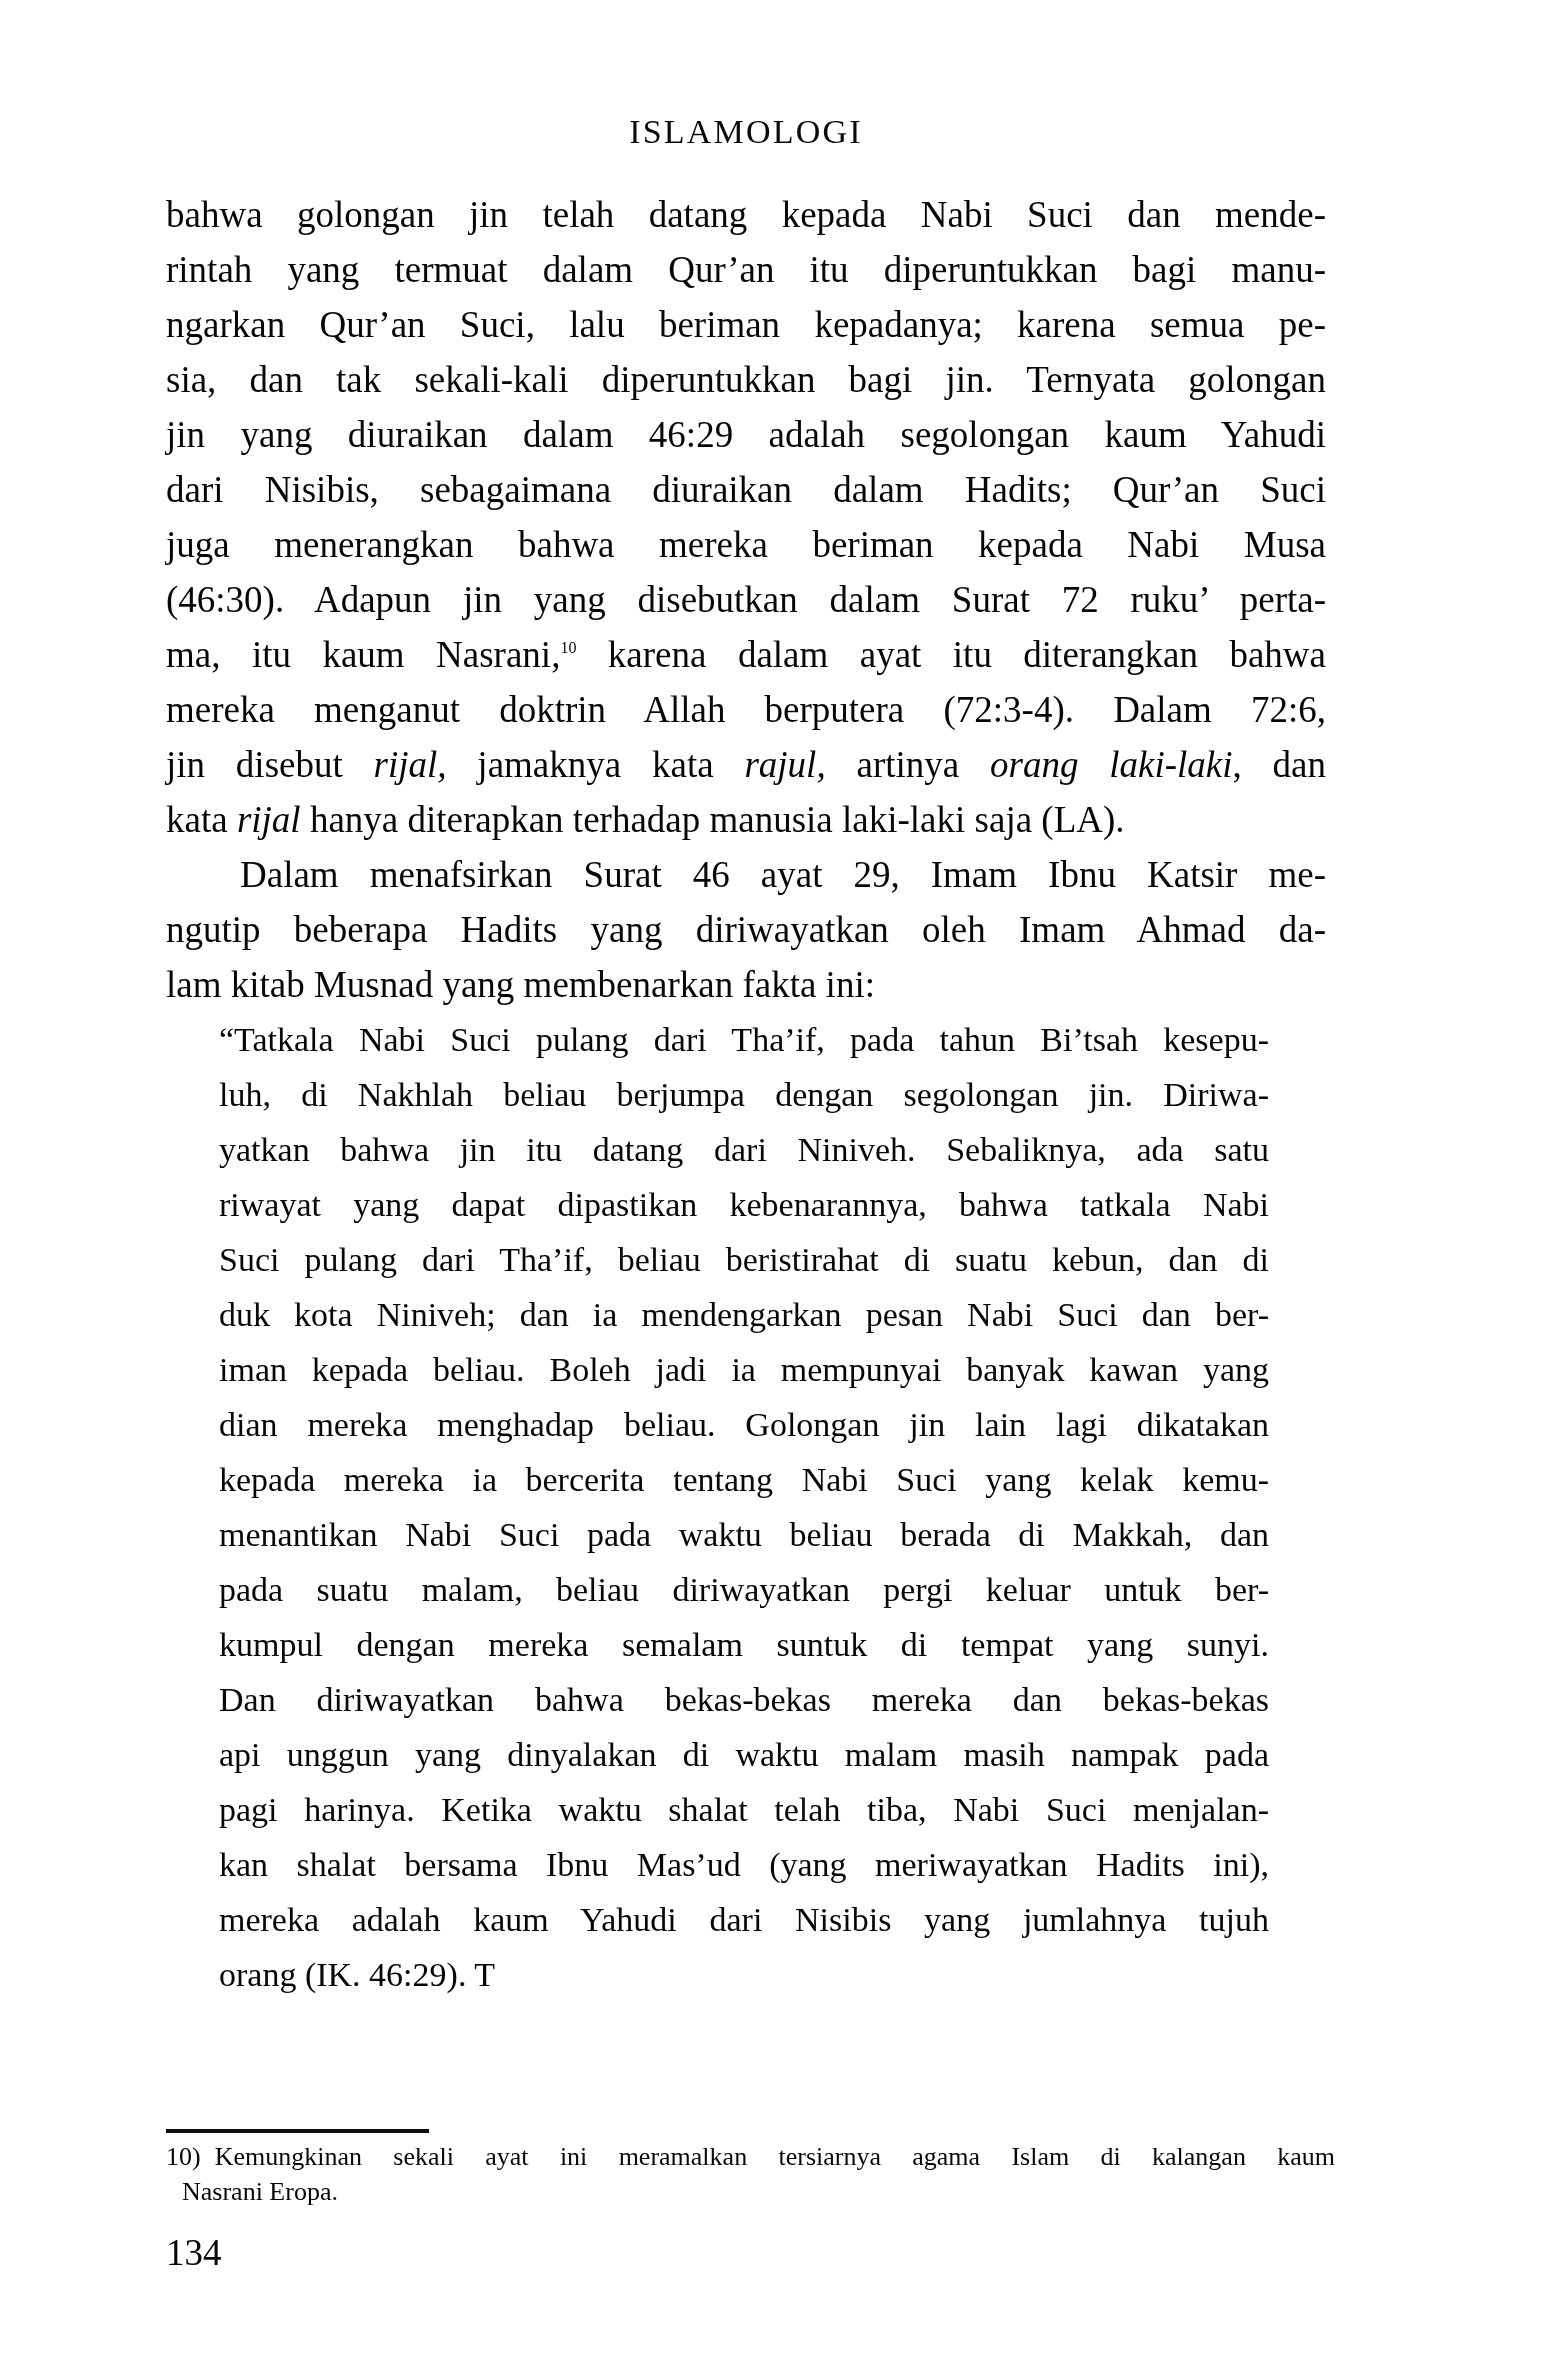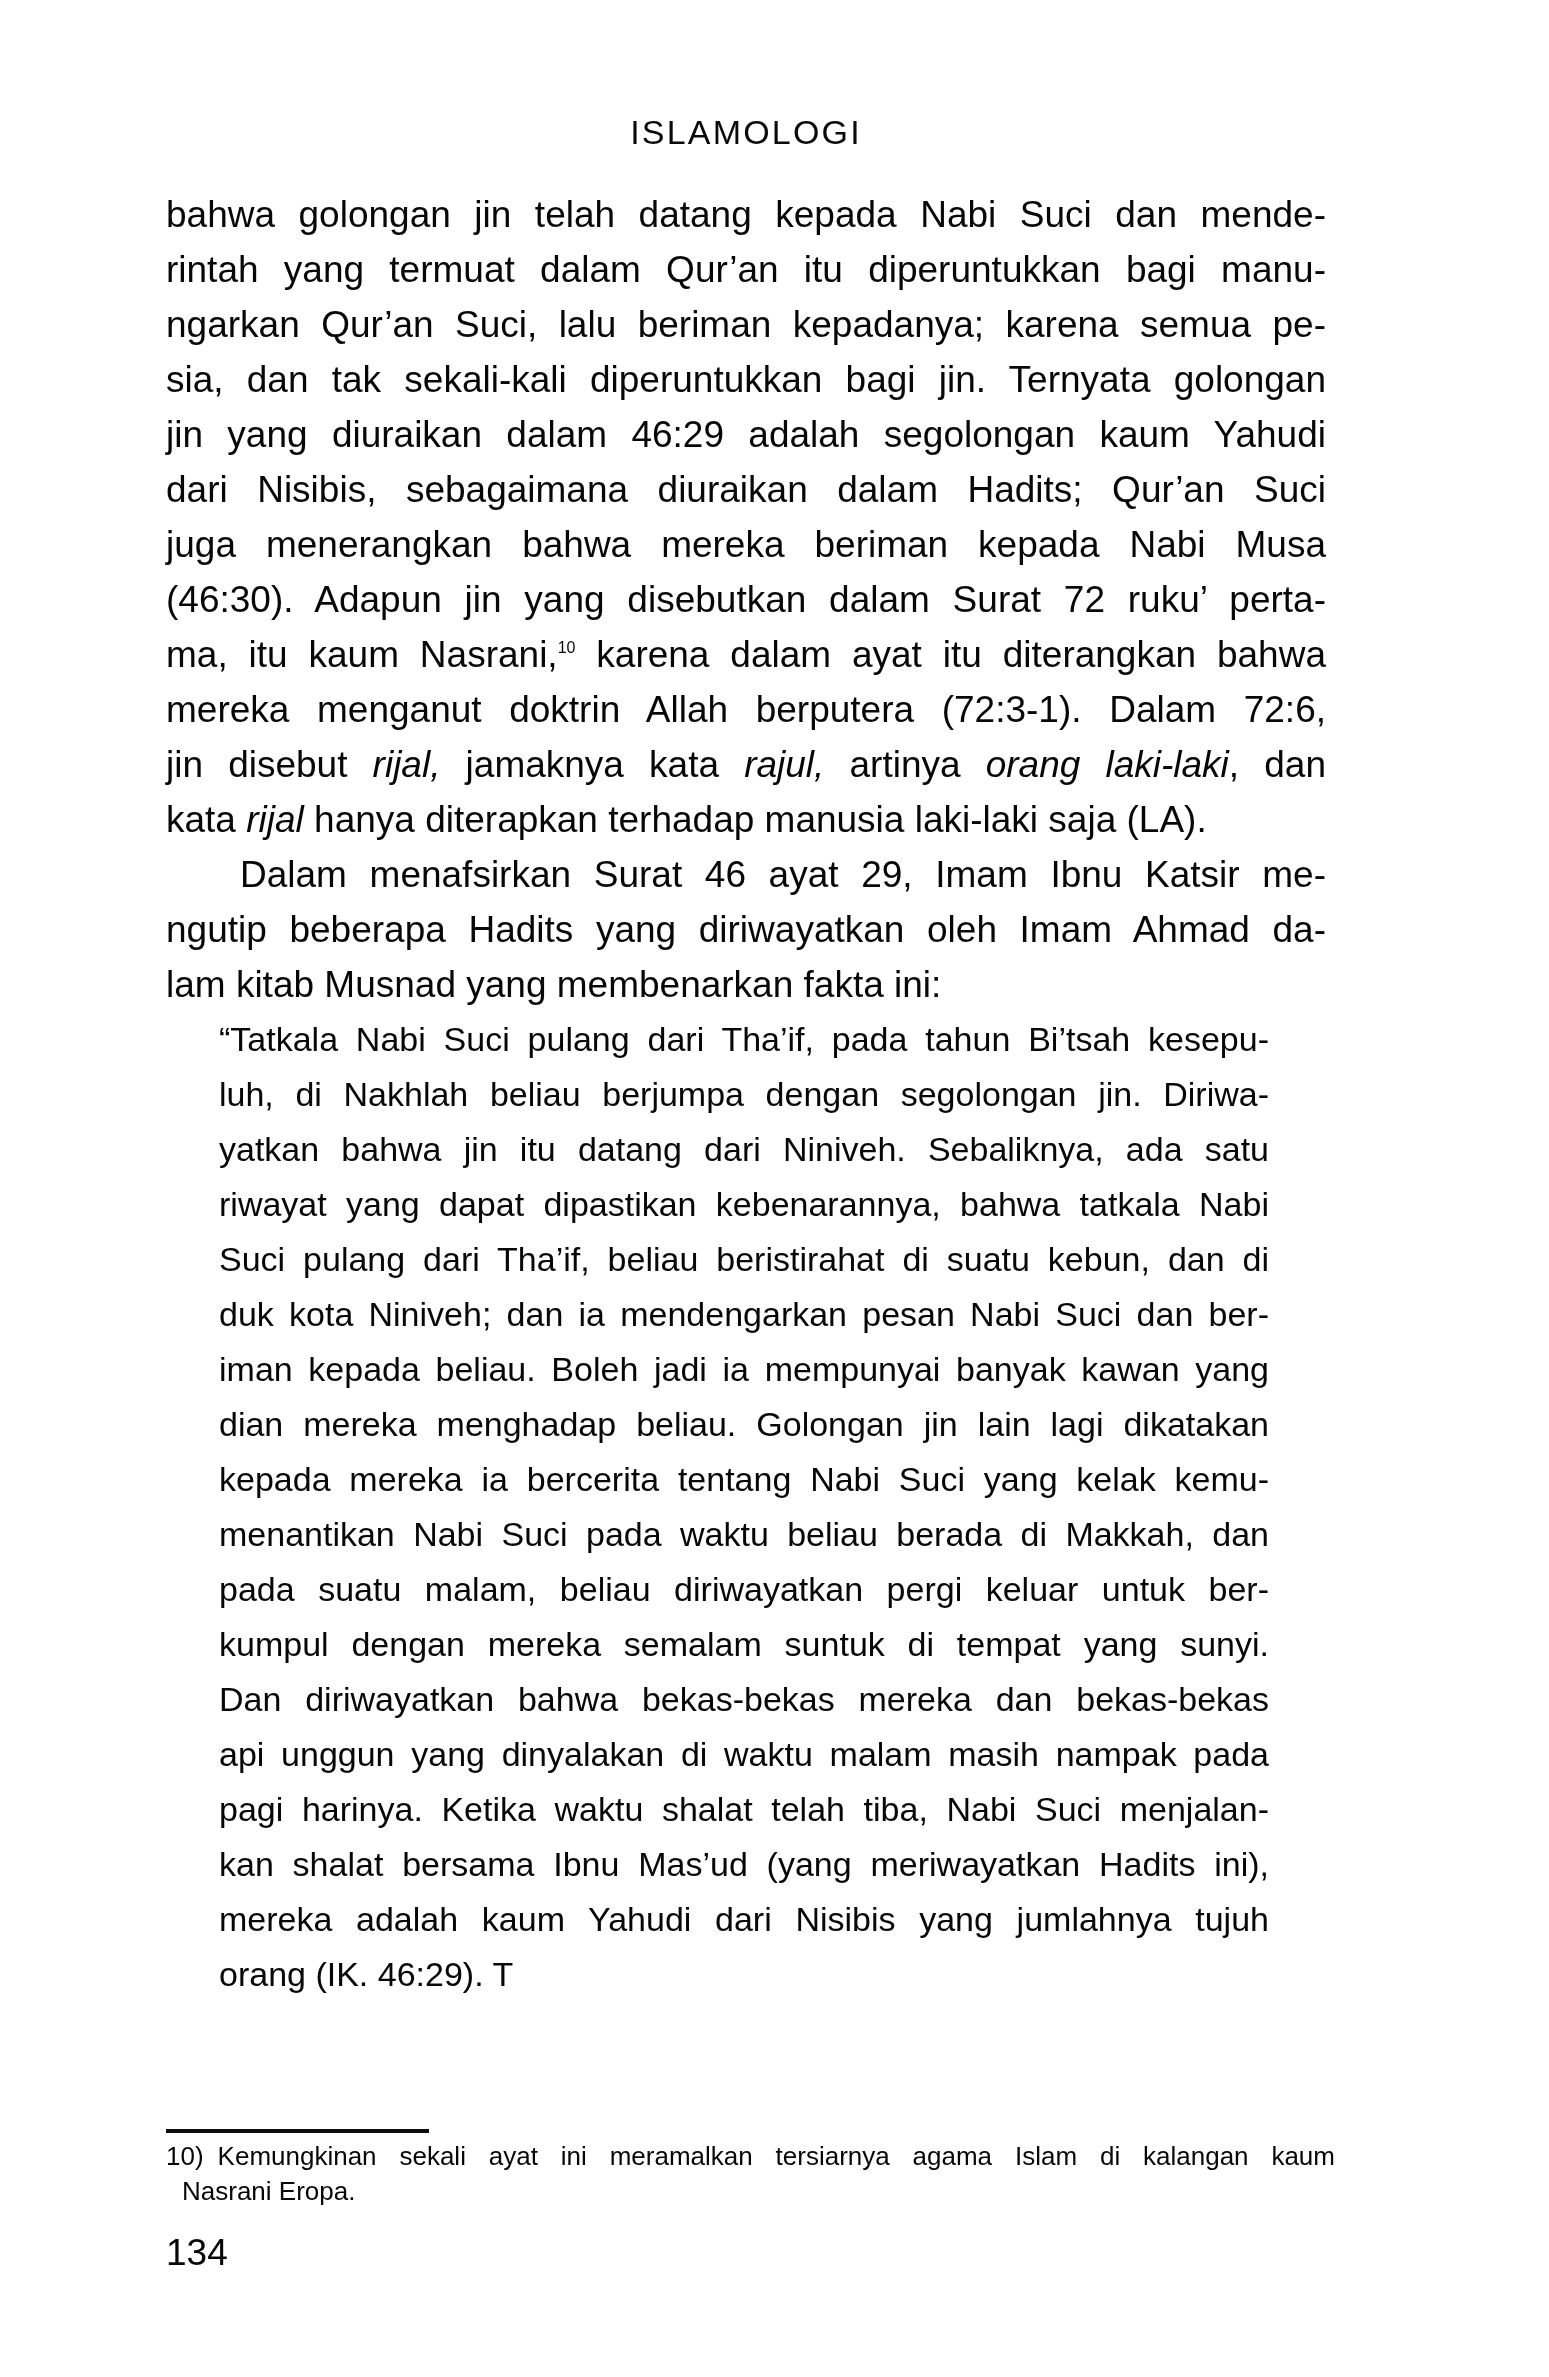--- a/index.html
+++ b/index.html
@@ -1,20 +1,20 @@
 <!DOCTYPE html>
 <html style="font-size:14px"><head>
 <meta charset="utf-8">
 <style>
   html,body{margin:0;padding:0;background:#e8e8e8;}
   .canvas{
     position:relative;
     width:1549px;height:2377px;
     background:#ffffff;
-    font-family:Liberation Sans, sans-serif;
+    font-family:Liberation Serif, serif;
     color:#070707;
     overflow:hidden;
   }
   .running-head{
     position:absolute;
     left:166px;top:111px;width:1160px;
     text-align:center;
     font-size:34px;
     letter-spacing:2.2px;
     line-height:42px;
@@ -91,21 +91,21 @@
     <div class="line">rintah yang termuat dalam Qur’an itu diperuntukkan bagi manu-</div>
     <div class="line">ngarkan Qur’an Suci, lalu beriman kepadanya; karena semua pe-</div>
     <div class="line">sia, dan tak sekali-kali diperuntukkan bagi jin. Ternyata golongan</div>
     <div class="line">jin yang diuraikan dalam 46:29 adalah segolongan kaum Yahudi</div>
     <div class="line">dari Nisibis, sebagaimana diuraikan dalam Hadits; Qur’an Suci</div>
     <div class="line">juga menerangkan bahwa mereka beriman kepada Nabi Musa</div>
     <div class="line">(46:30). Adapun jin yang disebutkan dalam Surat 72 ruku’ perta-</div>
 
     <div class="line"><span>ma, itu kaum Nasrani,</span><span class="sup">10</span><span> karena dalam ayat itu diterangkan bahwa</span></div>
 
-    <div class="line">mereka menganut doktrin Allah berputera (72:3-1). Dalam 72:6,</div>
+    <div class="line">mereka menganut doktrin Allah berputera (72:3-4). Dalam 72:6,</div>
 
     <div class="line"><span>jin disebut </span><span class="it">rijal,</span><span> jamaknya kata </span><span class="it">rajul,</span><span> artinya </span><span class="it">orang laki-laki</span><span>, dan</span></div>
 
     <div class="line lastline"><span>kata </span><span class="it">rijal</span><span> hanya diterapkan terhadap manusia laki-laki saja (LA).</span></div>
 
     <div class="line indent">Dalam menafsirkan Surat 46 ayat 29, Imam Ibnu Katsir me-</div>
     <div class="line">ngutip beberapa Hadits yang diriwayatkan oleh Imam Ahmad da-</div>
     <div class="line lastline">lam kitab Musnad yang membenarkan fakta ini:</div>
 
     <div class="block-quote">

